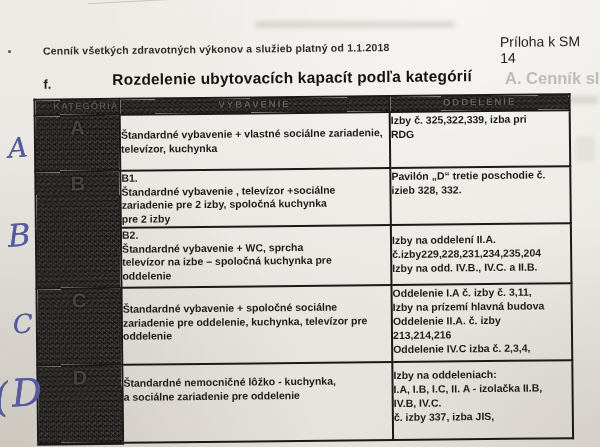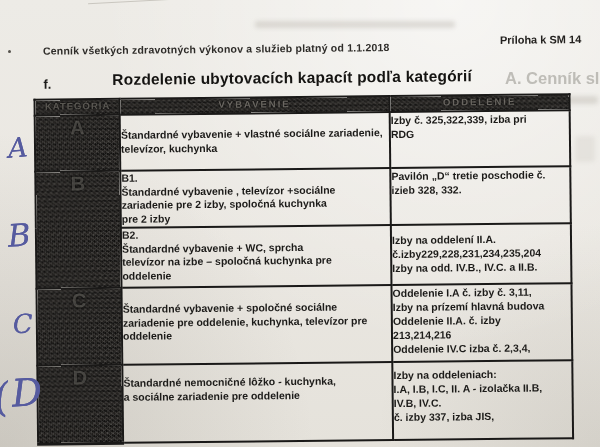--- a/index.html
+++ b/index.html
@@ -16,21 +16,21 @@
       radial-gradient(circle at 100% 100%, rgba(110,104,92,.14), rgba(110,104,92,0) 30%),
       linear-gradient(180deg,#edebe6 0%,#eae7e1 55%,#e5e2db 100%);
   }
   .tilt{position:absolute;left:0;top:0;width:600px;height:447px;transform:rotate(-0.6deg);transform-origin:300px 240px;}
   .doc-header{
     position:absolute;left:45px;top:42px;width:360px;
     font-size:10.5px;font-weight:bold;color:#2e2c29;letter-spacing:.2px;
   }
   .annex{
     position:absolute;left:502px;top:36px;width:95px;
-    font-size:11px;font-weight:bold;color:#242220;
+    font-size:14px;font-weight:normal;color:#242220;
   }
   .sec-index{position:absolute;left:45px;top:74px;font-size:13px;font-weight:bold;color:#1c1b19;}
   .sec-title{
     position:absolute;left:114px;top:69px;width:440px;
     font-size:15.5px;font-weight:bold;color:#151412;letter-spacing:.2px;
   }
   table.cats{
     position:absolute;left:35px;top:96px;
     border-collapse:collapse;table-layout:fixed;
     font-size:10.5px;font-weight:bold;color:#1c1b19;
@@ -46,21 +46,21 @@
       repeating-linear-gradient(90deg, rgba(255,255,255,.05) 0 1px, transparent 1px 2px),
       repeating-linear-gradient(0deg, rgba(0,0,0,.45) 0 2px, transparent 2px 5px);
   }
   td.dark{border-bottom:2px solid #cfccc4;}
   td.dark.last{border-bottom:3px solid #1a1918;}
   th.ghost-h{
     font-size:9.5px;letter-spacing:2px;font-weight:bold;
     color:rgba(175,170,160,.55);text-align:center;vertical-align:middle;
     text-shadow:0 0 2px rgba(0,0,0,.9);
   }
-  th.ghost-h.left{text-align:center;padding-left:1px;letter-spacing:1px;color:rgba(175,170,160,.45);}
+  th.ghost-h.left{text-align:right;padding-left:1px;letter-spacing:1px;color:rgba(175,170,160,.45);}
   td.catcell{text-align:center;vertical-align:middle;}
   .ghost-letter{
     font-size:20px;font-weight:bold;color:rgba(214,208,196,.26);
     text-shadow:0 0 3px rgba(0,0,0,.8);
   }
   td.equip,td.dept{white-space:pre-line;line-height:13.5px;}
   td.equip{padding:5px 6px 0 9px;}
   td.dept{padding:4px 4px 0 8px;line-height:14px;}
   td.equip.pad-mid{padding-top:13px;}
   td.equip.pad-c{padding-top:14px;}

